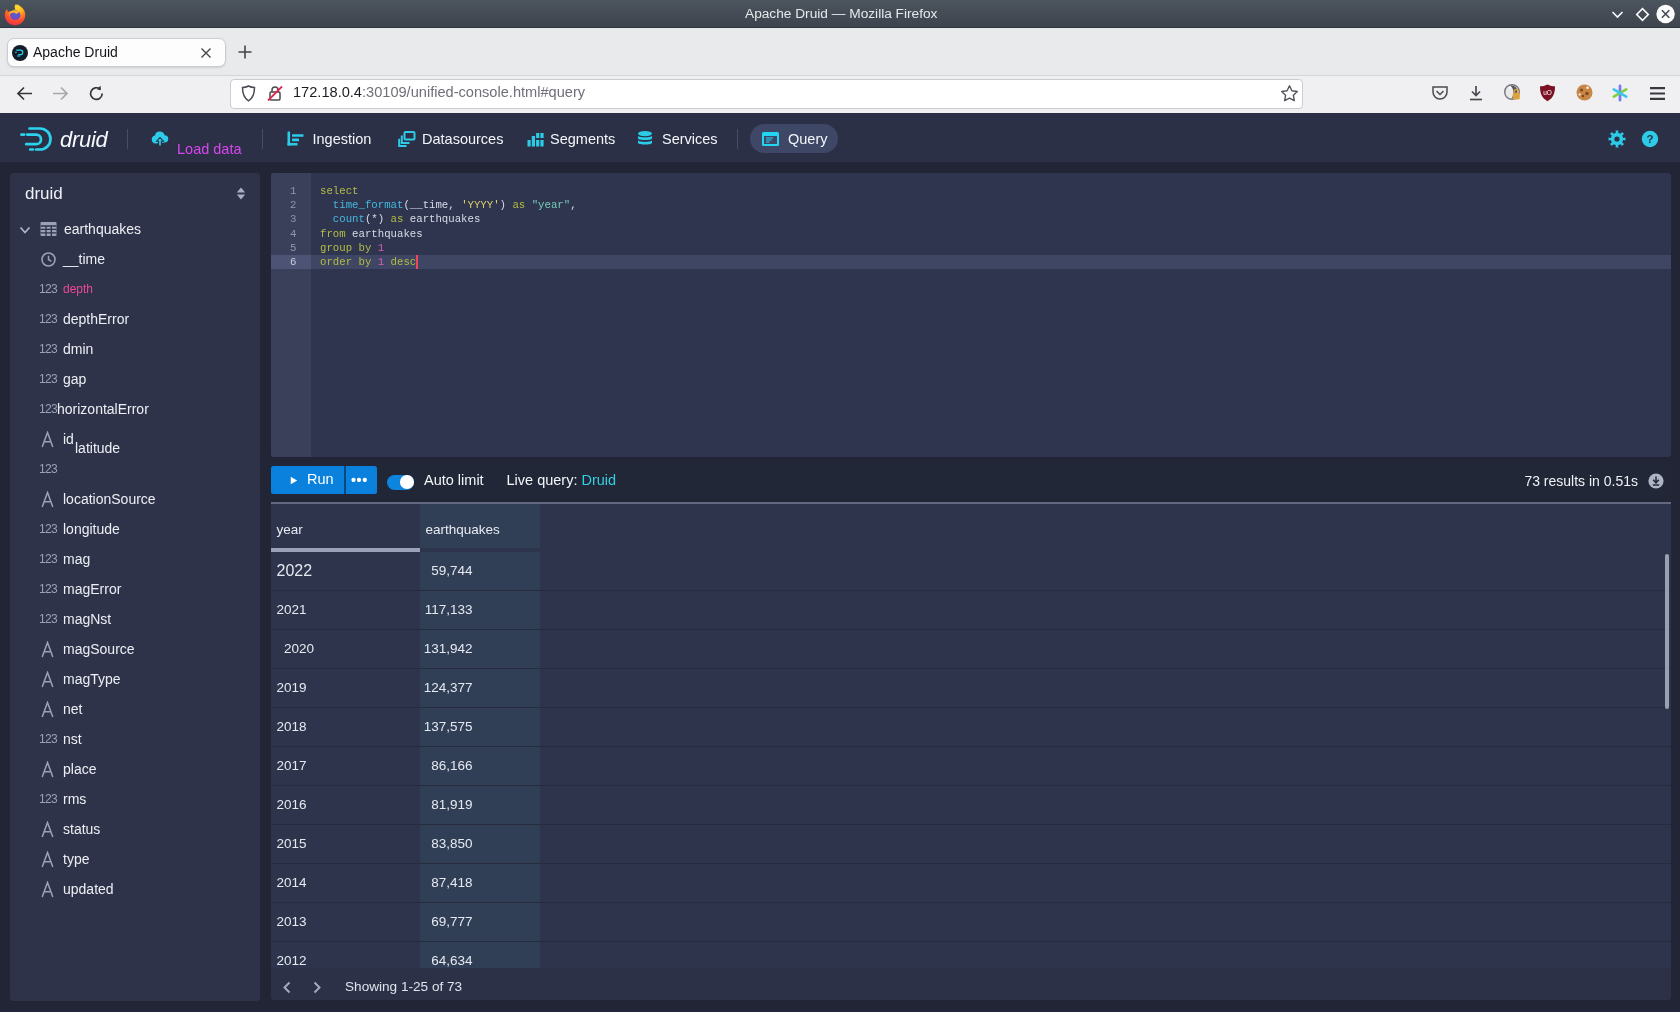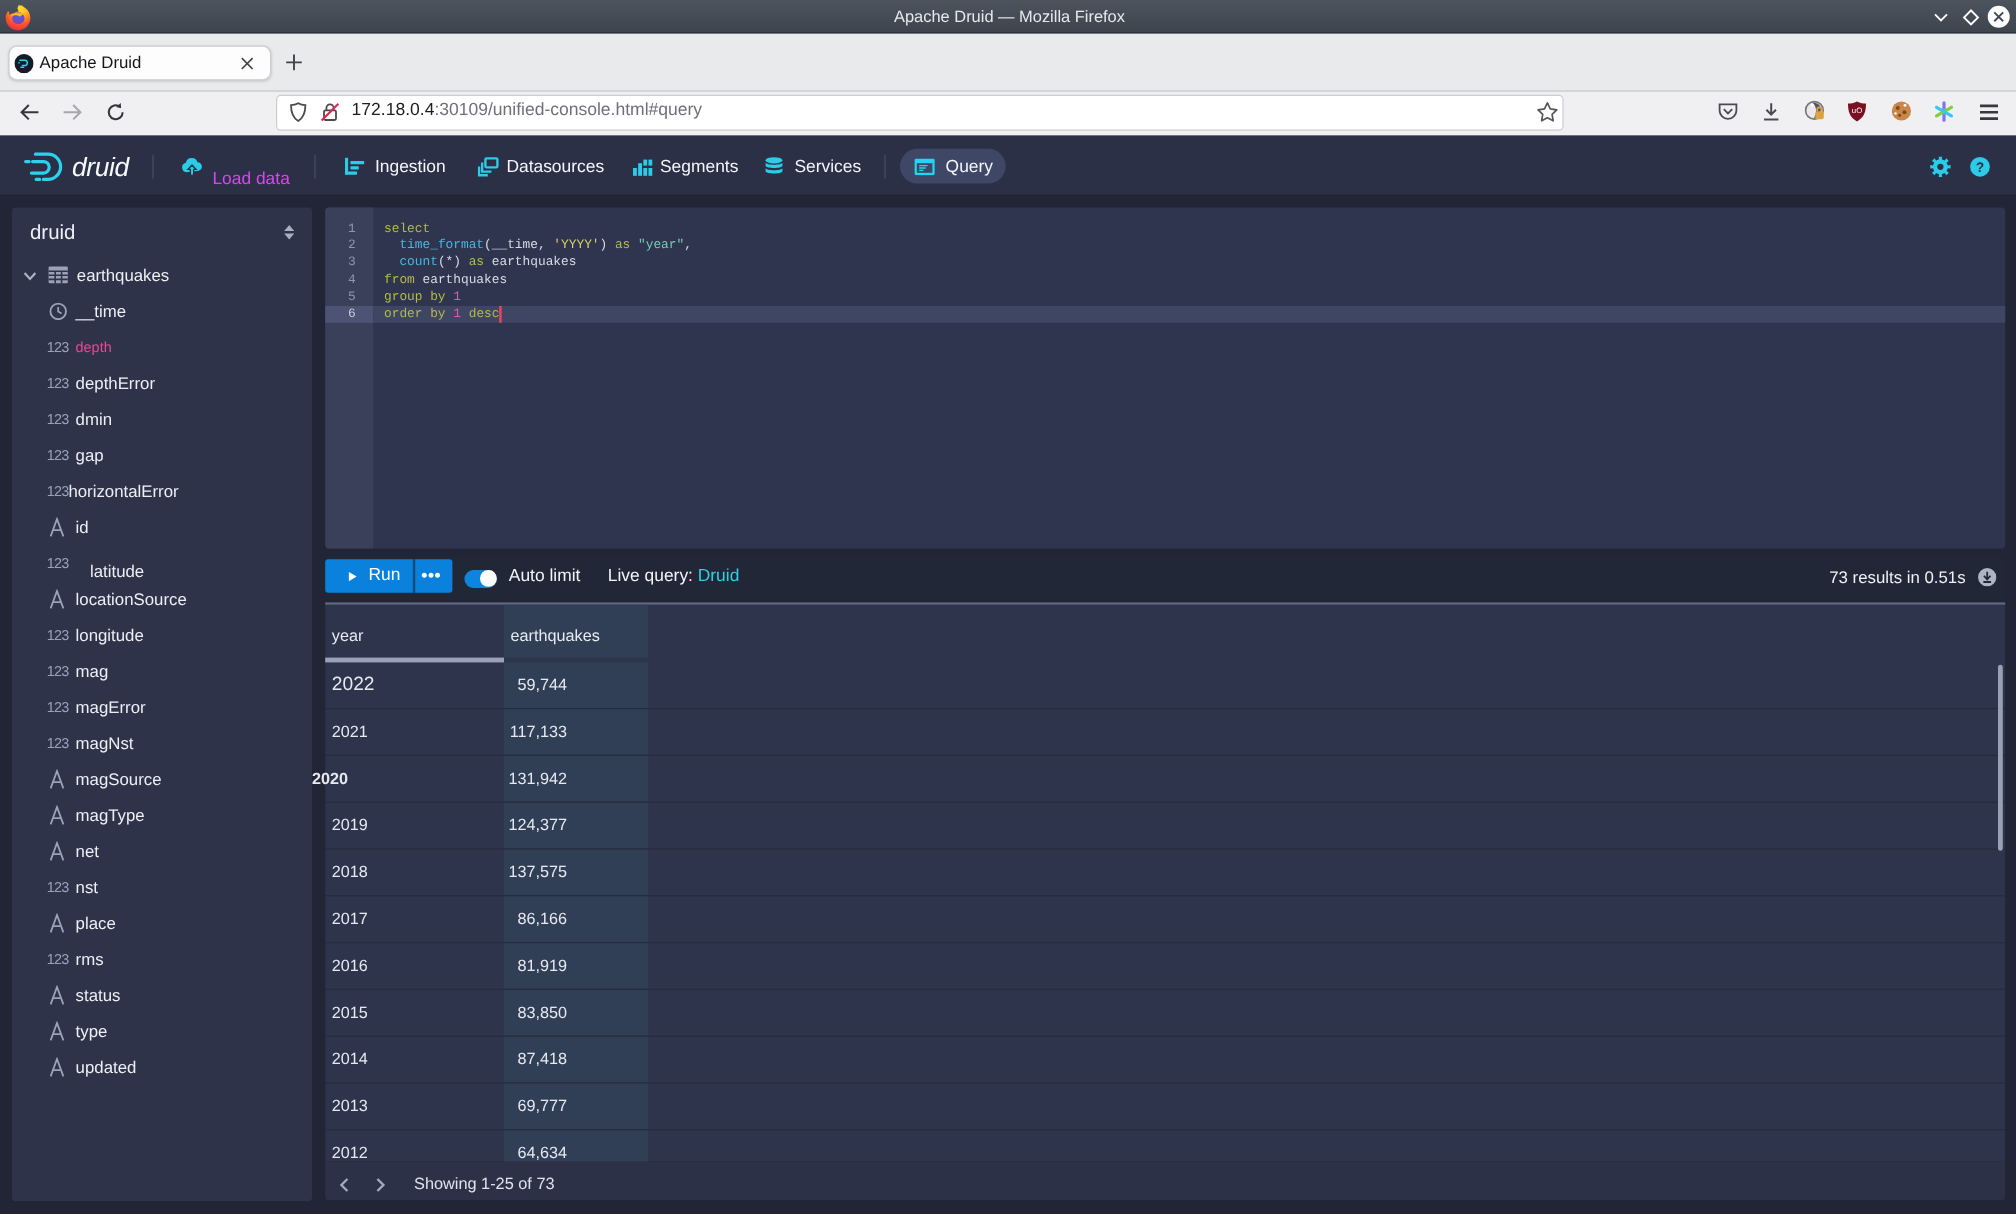--- a/index.html
+++ b/index.html
@@ -217,21 +217,21 @@
 <div class="t" style="left:63px;top:338.5px;font-size:14px;line-height:21.0px;color:#edeff5;">dmin</div>
 <div class="t" style="left:39px;top:370.0px;font-size:12px;line-height:18.0px;color:#9aa2bb;letter-spacing:-0.7px;width:18px;text-align:center">123</div>
 <div class="t" style="left:63px;top:368.5px;font-size:14px;line-height:21.0px;color:#edeff5;">gap</div>
 <div class="t" style="left:39px;top:400.0px;font-size:12px;line-height:18.0px;color:#9aa2bb;letter-spacing:-0.7px;width:18px;text-align:center">123</div>
 <div class="t" style="left:57px;top:398.5px;font-size:14px;line-height:21.0px;color:#edeff5;">horizontalError</div>
 <svg class="abs" style="left:41px;top:430.8px" width="13" height="17" viewBox="0 0 13 17">
       <path d="M1.2 16 L6.5 1.5 L11.8 16 M3.2 10.8 H9.8" fill="none" stroke="#9aa2bb" stroke-width="1.5"></path>
     </svg>
 <div class="t" style="left:63px;top:428.5px;font-size:14px;line-height:21.0px;color:#edeff5;">id</div>
 <div class="t" style="left:39px;top:460.0px;font-size:12px;line-height:18.0px;color:#9aa2bb;letter-spacing:-0.7px;width:18px;text-align:center">123</div>
-<div class="t" style="left:63px;top:466px;font-size:14px;line-height:21.0px;color:#edeff5;padding-left:12px;">latitude</div>
+<div class="t" style="left:63px;top:438px;font-size:14px;line-height:21.0px;color:#edeff5;padding-left:12px;">latitude</div>
 <svg class="abs" style="left:41px;top:490.8px" width="13" height="17" viewBox="0 0 13 17">
       <path d="M1.2 16 L6.5 1.5 L11.8 16 M3.2 10.8 H9.8" fill="none" stroke="#9aa2bb" stroke-width="1.5"></path>
     </svg>
 <div class="t" style="left:63px;top:488.5px;font-size:14px;line-height:21.0px;color:#edeff5;">locationSource</div>
 <div class="t" style="left:39px;top:520.0px;font-size:12px;line-height:18.0px;color:#9aa2bb;letter-spacing:-0.7px;width:18px;text-align:center">123</div>
 <div class="t" style="left:63px;top:518.5px;font-size:14px;line-height:21.0px;color:#edeff5;">longitude</div>
 <div class="t" style="left:39px;top:550.0px;font-size:12px;line-height:18.0px;color:#9aa2bb;letter-spacing:-0.7px;width:18px;text-align:center">123</div>
 <div class="t" style="left:63px;top:548.5px;font-size:14px;line-height:21.0px;color:#edeff5;">mag</div>
 <div class="t" style="left:39px;top:580.0px;font-size:12px;line-height:18.0px;color:#9aa2bb;letter-spacing:-0.7px;width:18px;text-align:center">123</div>
 <div class="t" style="left:63px;top:578.5px;font-size:14px;line-height:21.0px;color:#edeff5;">magError</div>
@@ -312,21 +312,21 @@
 <div class="abs" style="left:419.5px;top:551.5px;width:120px;height:38px;background:#303e56"></div>
 <div class="abs" style="left:270.5px;top:589.5px;width:1400.5px;height:1px;background:#262b3e"></div>
 <div class="t" style="left:276.5px;top:560.875px;font-size:16px;line-height:20.25px;color:#e6e9f0;">2022</div>
 <div class="t" style="left:372.5px;top:560.9px;width:100px;text-align:right;font-size:13.5px;line-height:20.2px;color:#e6e9f0">59,744</div>
 <div class="abs" style="left:419.5px;top:590.5px;width:120px;height:38px;background:#303e56"></div>
 <div class="abs" style="left:270.5px;top:628.5px;width:1400.5px;height:1px;background:#262b3e"></div>
 <div class="t" style="left:276.5px;top:599.875px;font-size:13.5px;line-height:20.25px;color:#e6e9f0;">2021</div>
 <div class="t" style="left:372.5px;top:599.9px;width:100px;text-align:right;font-size:13.5px;line-height:20.2px;color:#e6e9f0">117,133</div>
 <div class="abs" style="left:419.5px;top:629.5px;width:120px;height:38px;background:#303e56"></div>
 <div class="abs" style="left:270.5px;top:667.5px;width:1400.5px;height:1px;background:#262b3e"></div>
-<div class="t" style="left:260px;top:638.875px;font-size:13.5px;line-height:20.25px;color:#e6e9f0;font-weight:bold;">2020</div>
+<div class="t" style="left:284px;top:638.875px;font-size:13.5px;line-height:20.25px;color:#e6e9f0;">2020</div>
 <div class="t" style="left:372.5px;top:638.9px;width:100px;text-align:right;font-size:13.5px;line-height:20.2px;color:#e6e9f0">131,942</div>
 <div class="abs" style="left:419.5px;top:668.5px;width:120px;height:38px;background:#303e56"></div>
 <div class="abs" style="left:270.5px;top:706.5px;width:1400.5px;height:1px;background:#262b3e"></div>
 <div class="t" style="left:276.5px;top:677.875px;font-size:13.5px;line-height:20.25px;color:#e6e9f0;">2019</div>
 <div class="t" style="left:372.5px;top:677.9px;width:100px;text-align:right;font-size:13.5px;line-height:20.2px;color:#e6e9f0">124,377</div>
 <div class="abs" style="left:419.5px;top:707.5px;width:120px;height:38px;background:#303e56"></div>
 <div class="abs" style="left:270.5px;top:745.5px;width:1400.5px;height:1px;background:#262b3e"></div>
 <div class="t" style="left:276.5px;top:716.875px;font-size:13.5px;line-height:20.25px;color:#e6e9f0;">2018</div>
 <div class="t" style="left:372.5px;top:716.9px;width:100px;text-align:right;font-size:13.5px;line-height:20.2px;color:#e6e9f0">137,575</div>
 <div class="abs" style="left:419.5px;top:746.5px;width:120px;height:38px;background:#303e56"></div>

